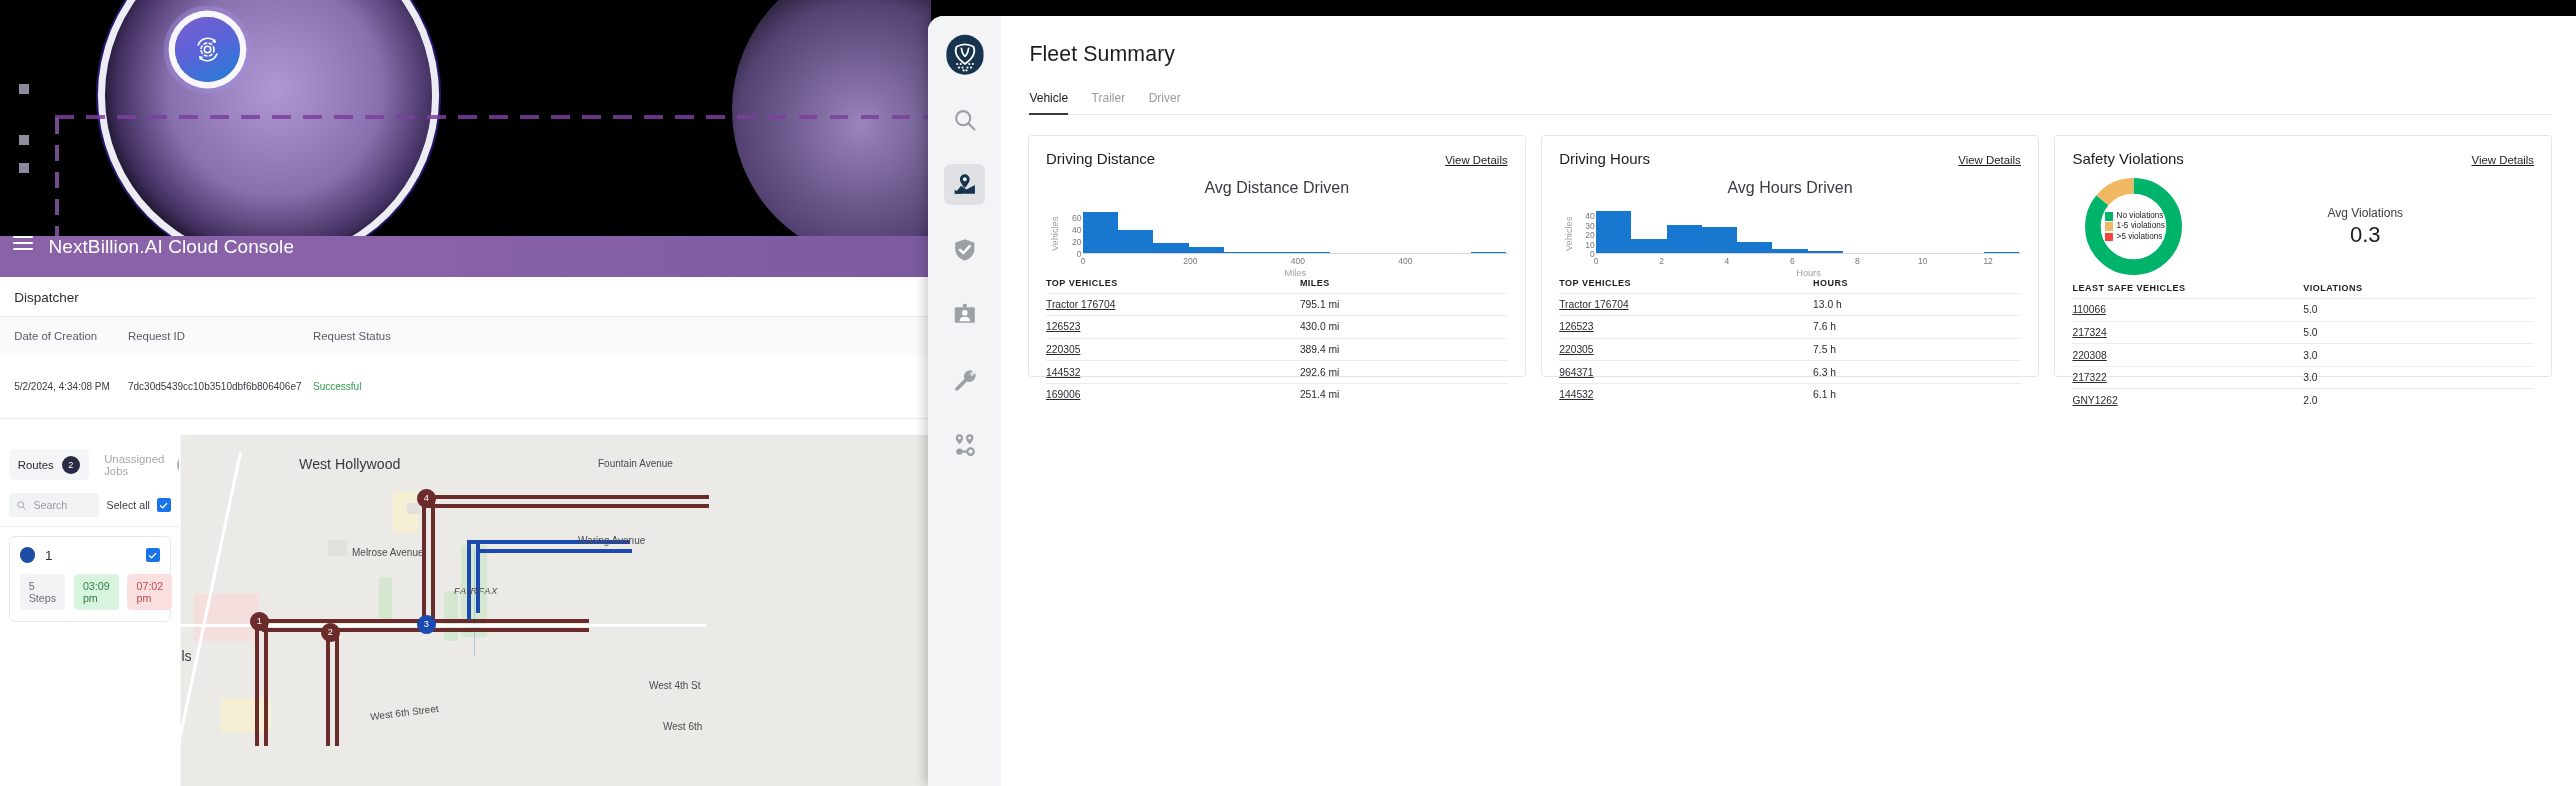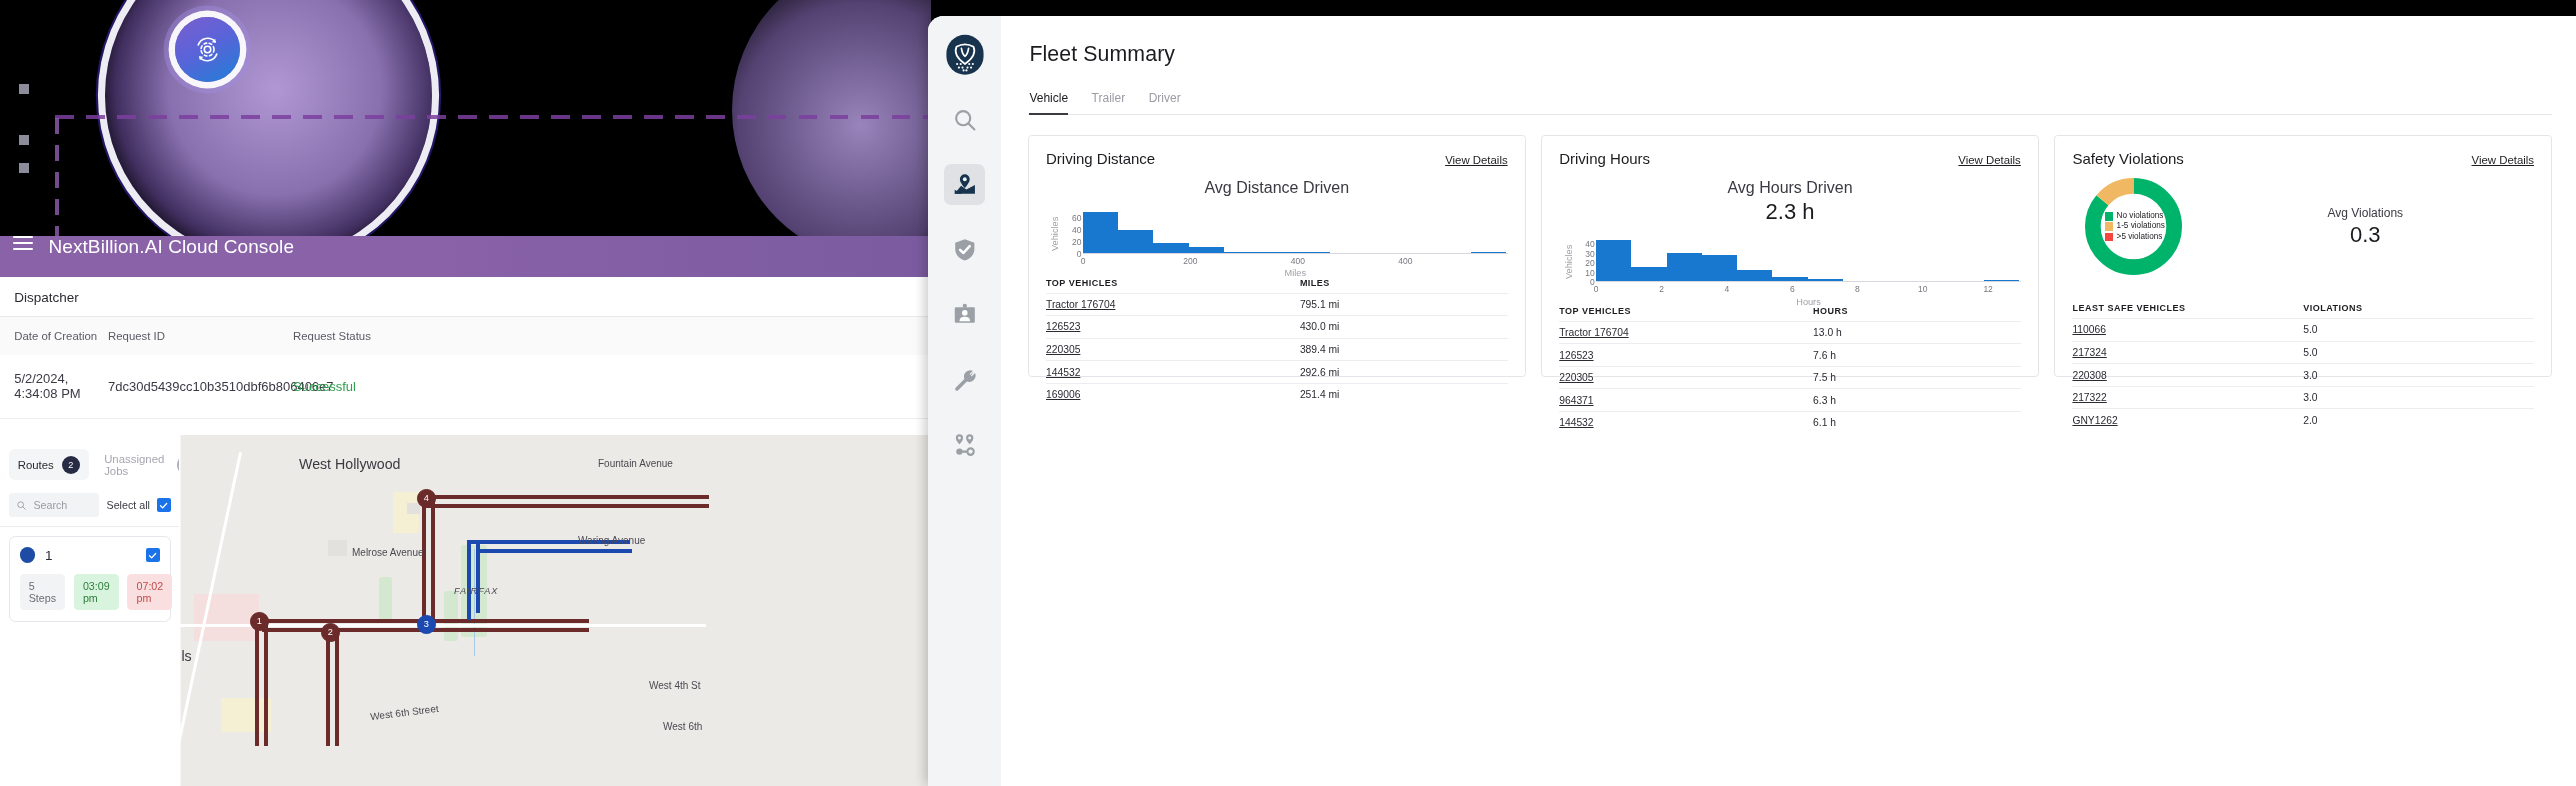--- a/index.html
+++ b/index.html
@@ -48,22 +48,22 @@
   .burger { width:20px; height:14.2px; display:flex; flex-direction:column; justify-content:space-between; cursor:pointer;}
   .burger i { display:block; height:1.8px; background:#fff; border-radius:1.4px;}
   .nb-title { color:#fff; font-size:19px; letter-spacing:0.1px; }
 
   .nb-body { position:absolute; left:0; top:277px; width:931px; height:510px; background:#fff; }
   .nb-subtitle { padding:12.8px 14.2px 11.4px 14.2px; font-size:13.5px; color:#2b2b33; }
   .nb-divider { height:0.7px; background:#e9e9ee; }
 
   .nb-table { width:100%; }
   .nb-thead { display:flex; background:#fafafb; height:38px; align-items:center; font-size:11.4px; color:#5a5a66; }
-  .nb-tbody-row { display:flex; height:64px; align-items:center; font-size:13px; color:#3a3a44; border-bottom:0.7px solid #ededf1; }
-  .col-date { width:108px; padding-left:14.2px; }
+  .nb-tbody-row { display:flex; height:64px; align-items:center; font-size:10px; color:#3a3a44; border-bottom:0.7px solid #ededf1; }
+  .col-date { width:128px; padding-left:14.2px; }
   .col-id   { width:185px; }
   .col-status { width:178px; }
   .status-ok { color:#2e9e4f; }
 
   .nb-lower { position:absolute; left:0; top:435px; width:931px; height:352px; display:flex; }
   .nb-left-col { width:179px; background:#fff; position:relative; }
   .tabs-row { display:flex; align-items:center; gap:5.7px; padding:11.4px 8.5px 5.7px 8.5px; }
   .tab-pill { display:flex; align-items:center; gap:7.8px; padding:6.4px 9.2px; border-radius:5.7px; font-size:11.4px; color:#2b2b33; cursor:pointer;}
   .tab-pill.active { background:#f4f5f7; }
   .tab-pill.muted { color:#a6a6b0; }
@@ -480,21 +480,20 @@
           </div>
         </div>
 
         <div class="card">
           <div class="card-head">
             <div class="card-title">Driving Hours</div>
             <div class="view-details">View Details</div>
           </div>
           <div class="kpi">
             <div class="kpi-label">Avg Hours Driven</div>
-            <div class="kpi-value">2.3 h</div>
           </div>
 
           <div class="hist">
             <div class="hist-ylabel" style="top:41px;">Vehicles</div>
             <div class="hist-yticks">
               <span style="top:44px">0</span>
               <span style="top:35px">10</span>
               <span style="top:25px">20</span>
               <span style="top:16px">30</span>
               <span style="top:6.5px">40</span>
@@ -579,21 +578,21 @@
                     <span>&gt;5 violations</span>
                   </div>
               </div>
             </div>
             <div class="donut-kpi">
               <div class="kpi-label">Avg Violations</div>
               <div class="kpi-value">0.3</div>
             </div>
           </div>
 
-          <div class="mini-table safety-table" style="margin-top:23px;">
+          <div class="mini-table safety-table" style="margin-top:3px;">
             <div class="mini-head">
               <div class="mini-c1">LEAST SAFE VEHICLES</div>
               <div class="mini-c2">VIOLATIONS</div>
             </div>
             <div class="mini-row">
                 <div class="mini-c1"><span>110066</span></div>
                 <div class="mini-c2">5.0</div>
               </div>
             <div class="mini-row">
                 <div class="mini-c1"><span>217324</span></div>

